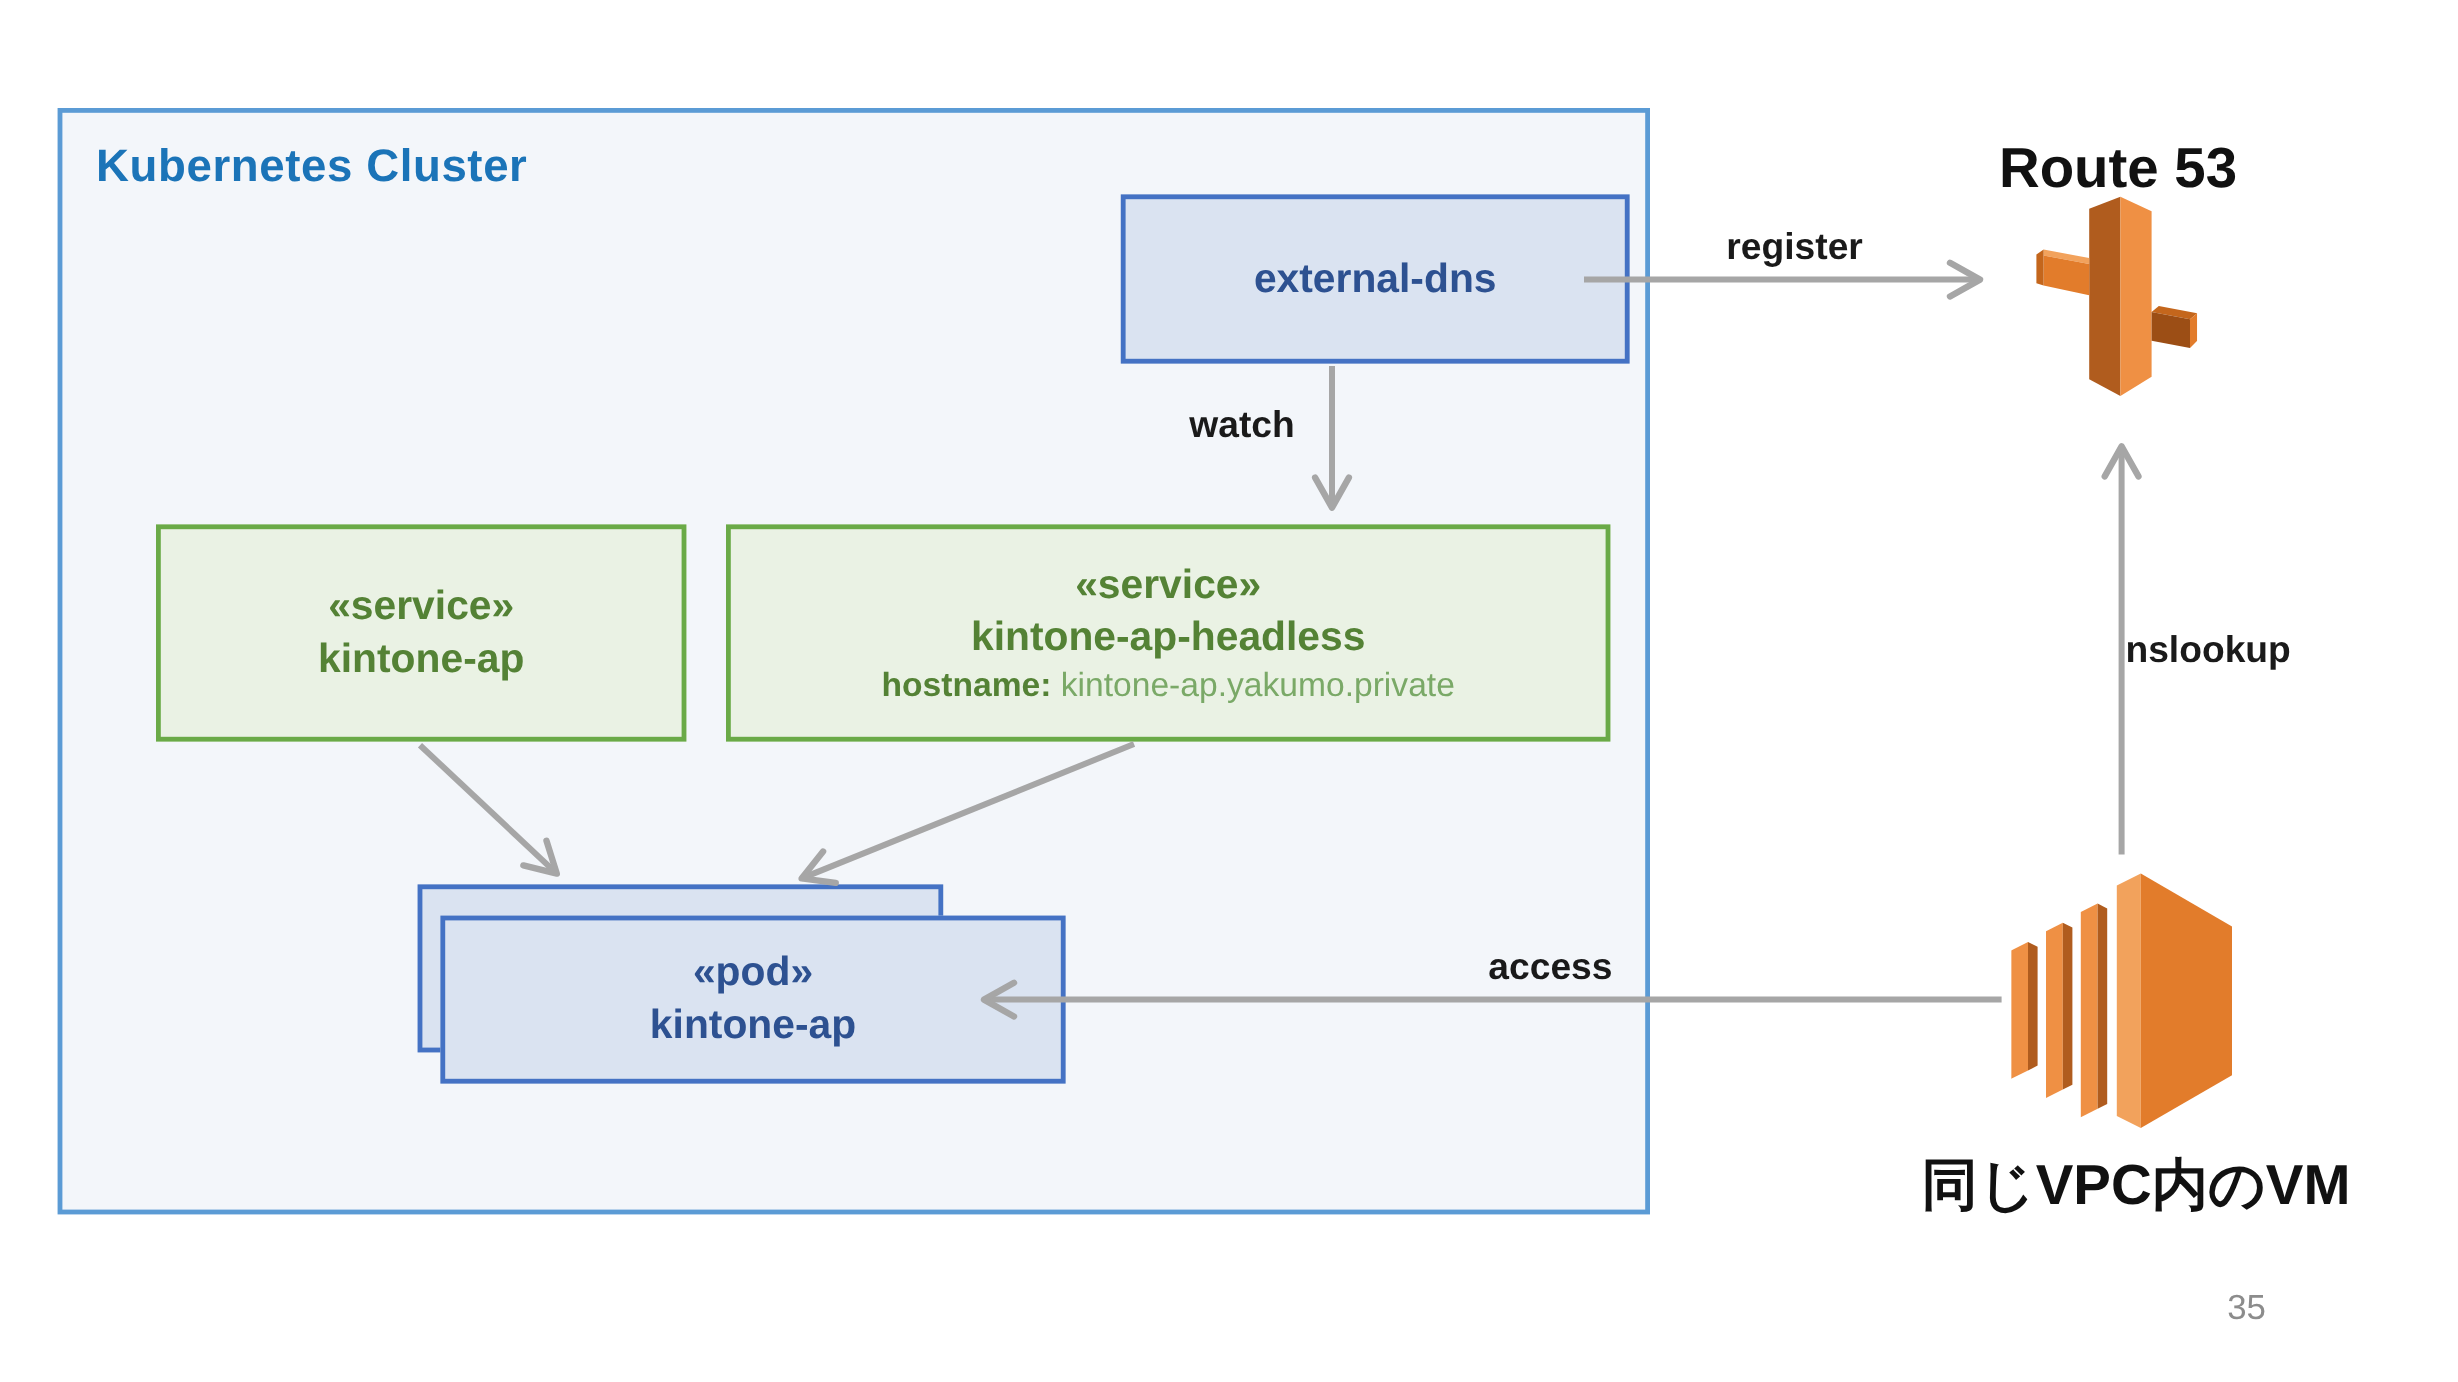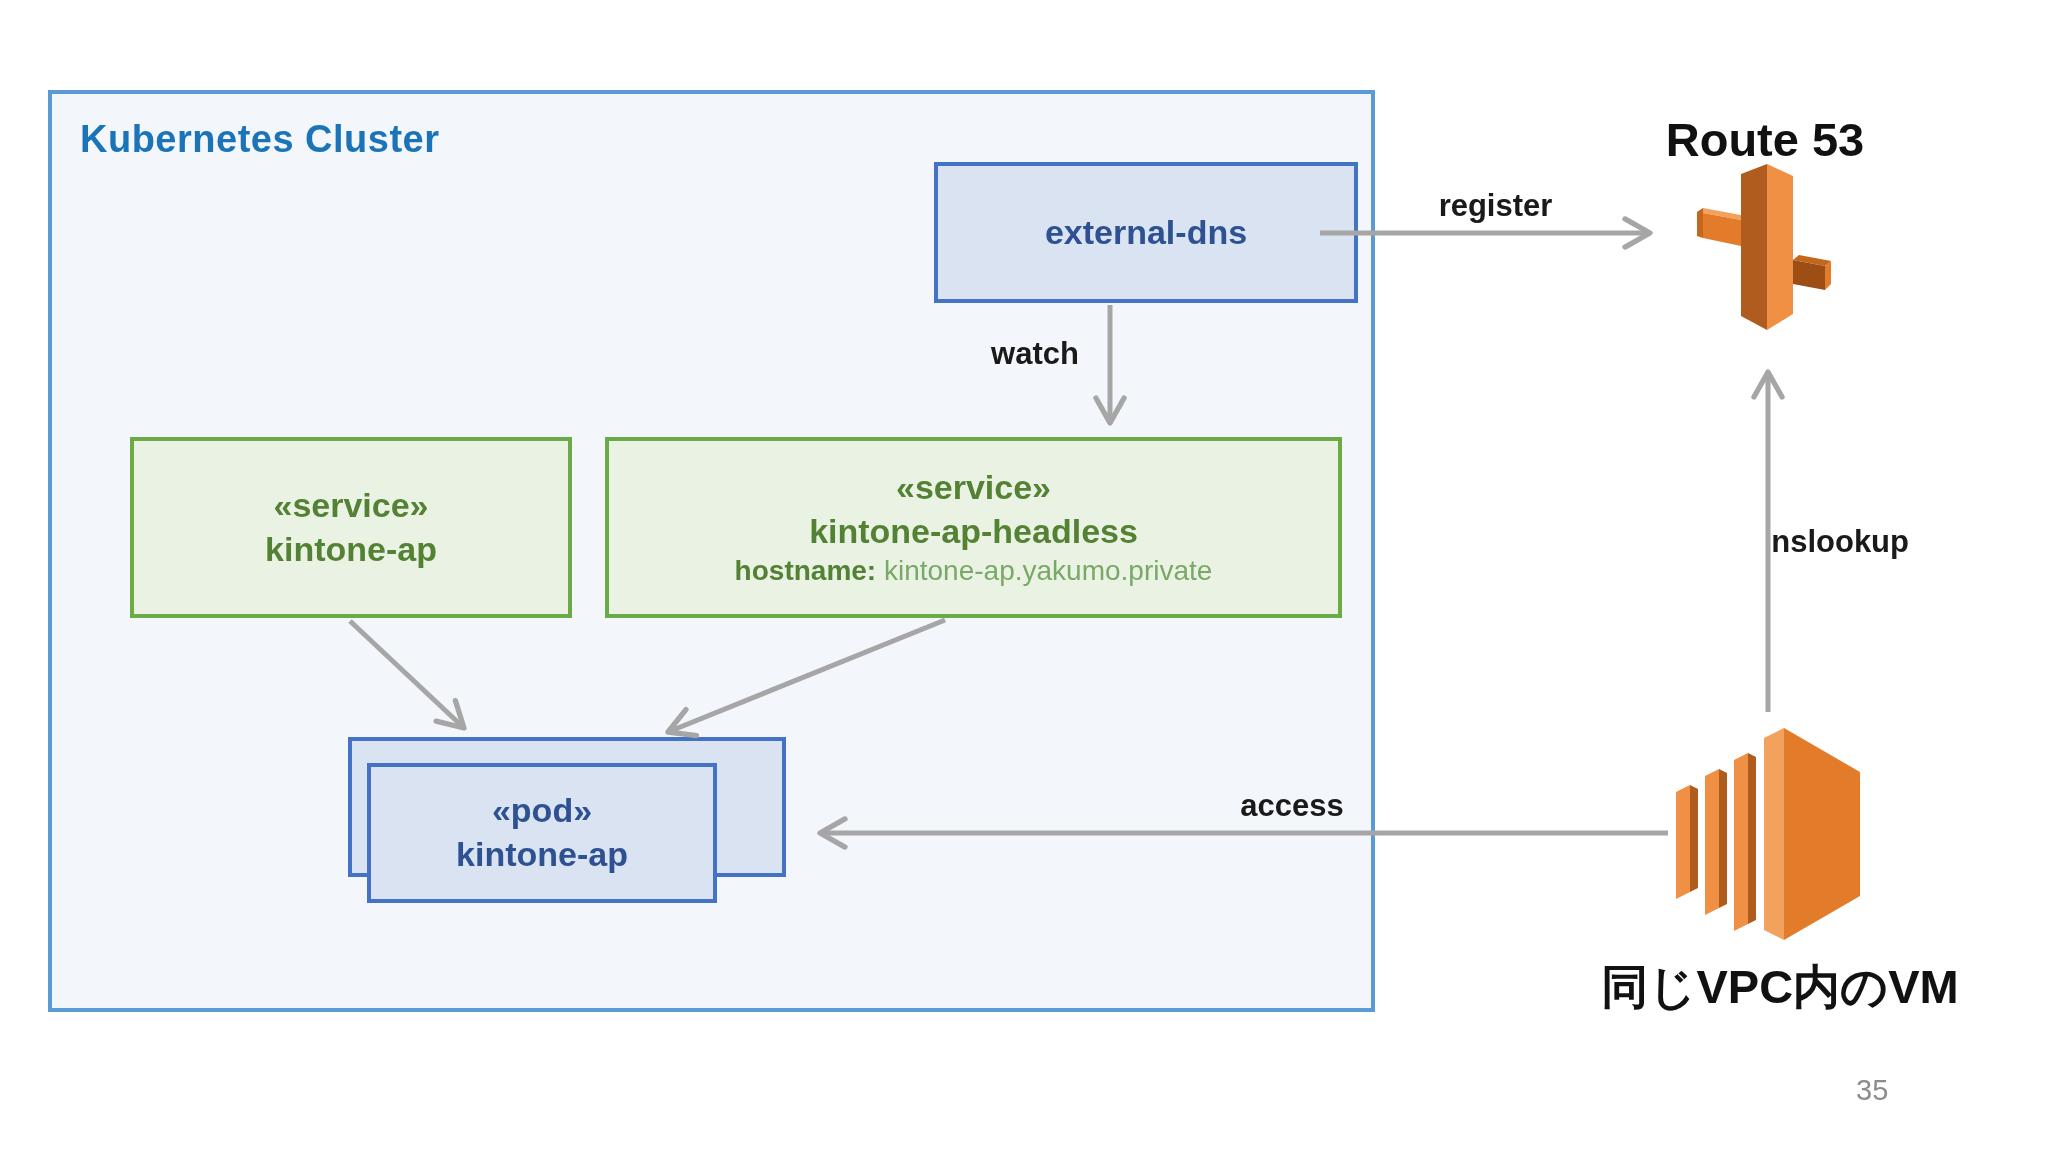--- a/index.html
+++ b/index.html
@@ -21,21 +21,21 @@
     position:absolute;box-sizing:border-box;
     display:flex;flex-direction:column;align-items:center;justify-content:center;
     text-align:center;font-weight:bold;line-height:1.28;
   }
   .node-blue{background:#dae3f1;border:4px solid #4472c4;color:#2d5191;font-size:34px;}
   .node-green{background:#eaf2e4;border:4px solid #6aaa47;color:#548235;font-size:34px;}
   .hostname-line{font-size:28px;white-space:nowrap;}
   .hostname-value{font-weight:normal;color:#7aa967;}
   
   .pod-back{left:348px;top:737px;width:438px;height:140px;}
-  .pod-front{left:367px;top:763px;width:350px;height:140px;}
+  .pod-front{left:367px;top:763px;width:521px;height:140px;}
   
   .edge-label{
     position:absolute;font-size:31px;font-weight:bold;color:#1a1a1a;
     text-align:center;white-space:nowrap;
   }
   .icon-label{
     position:absolute;font-size:47px;font-weight:bold;color:#111111;
     text-align:center;white-space:nowrap;
   }
   .page-number{

